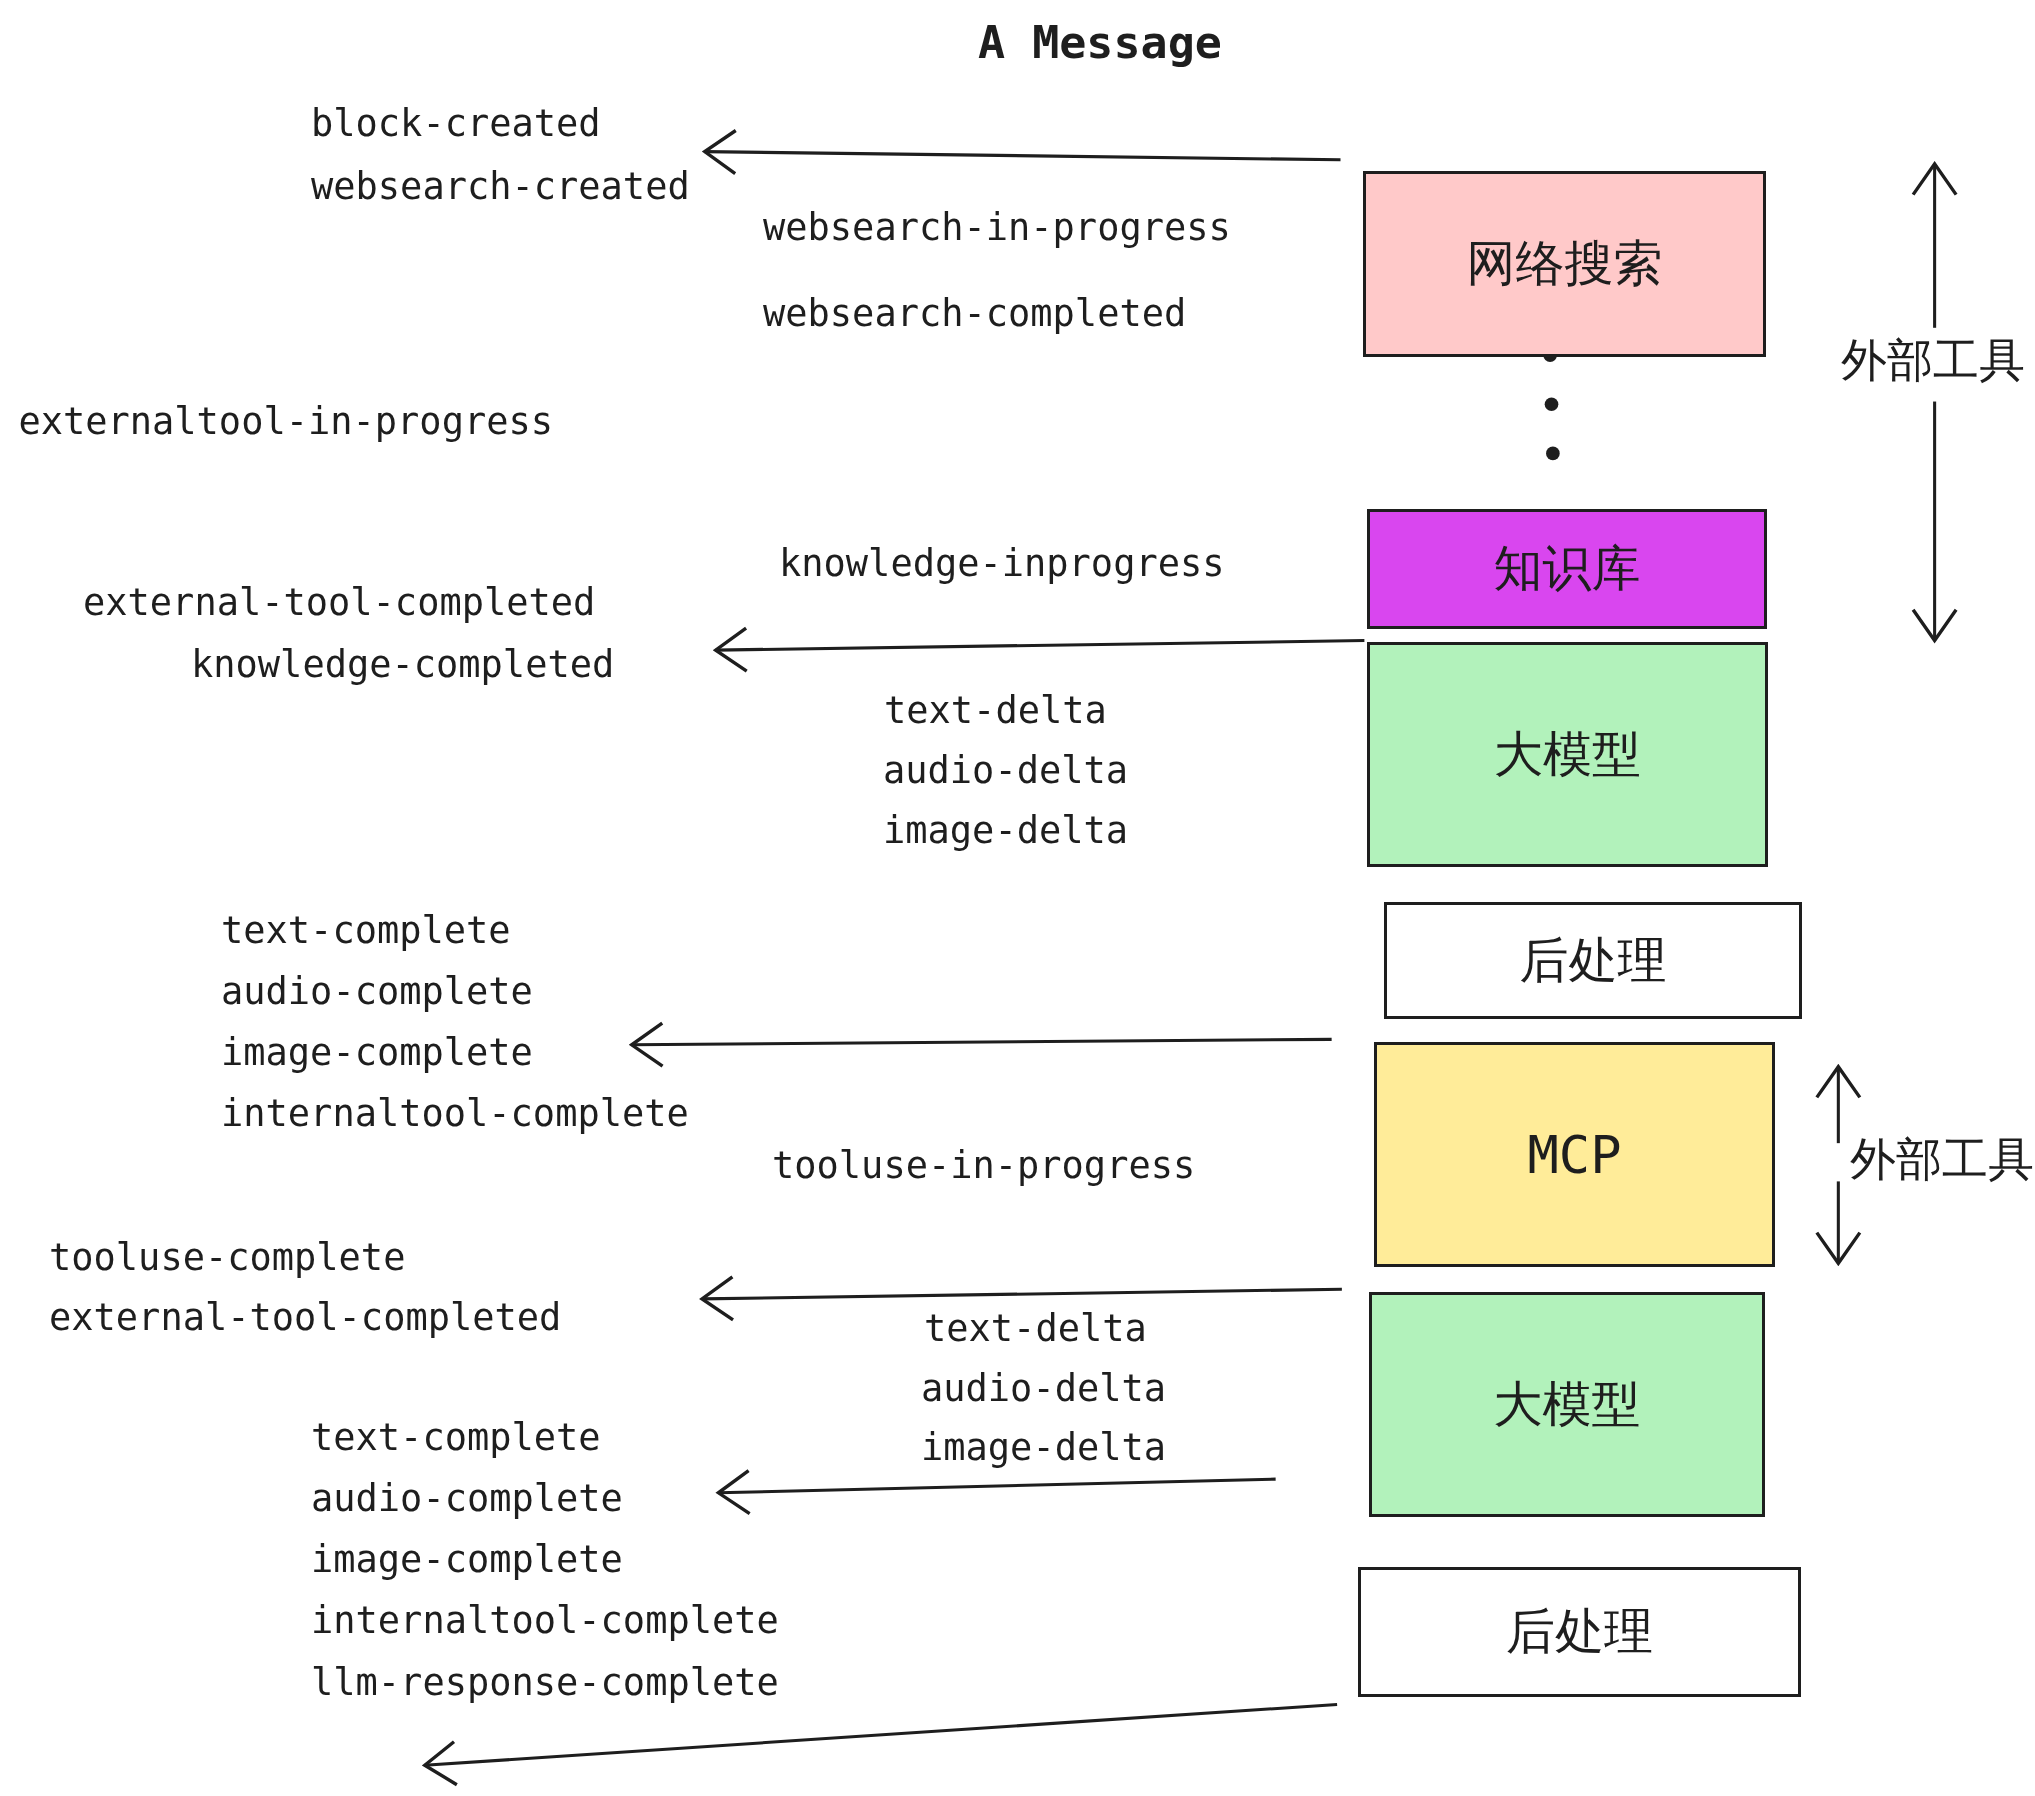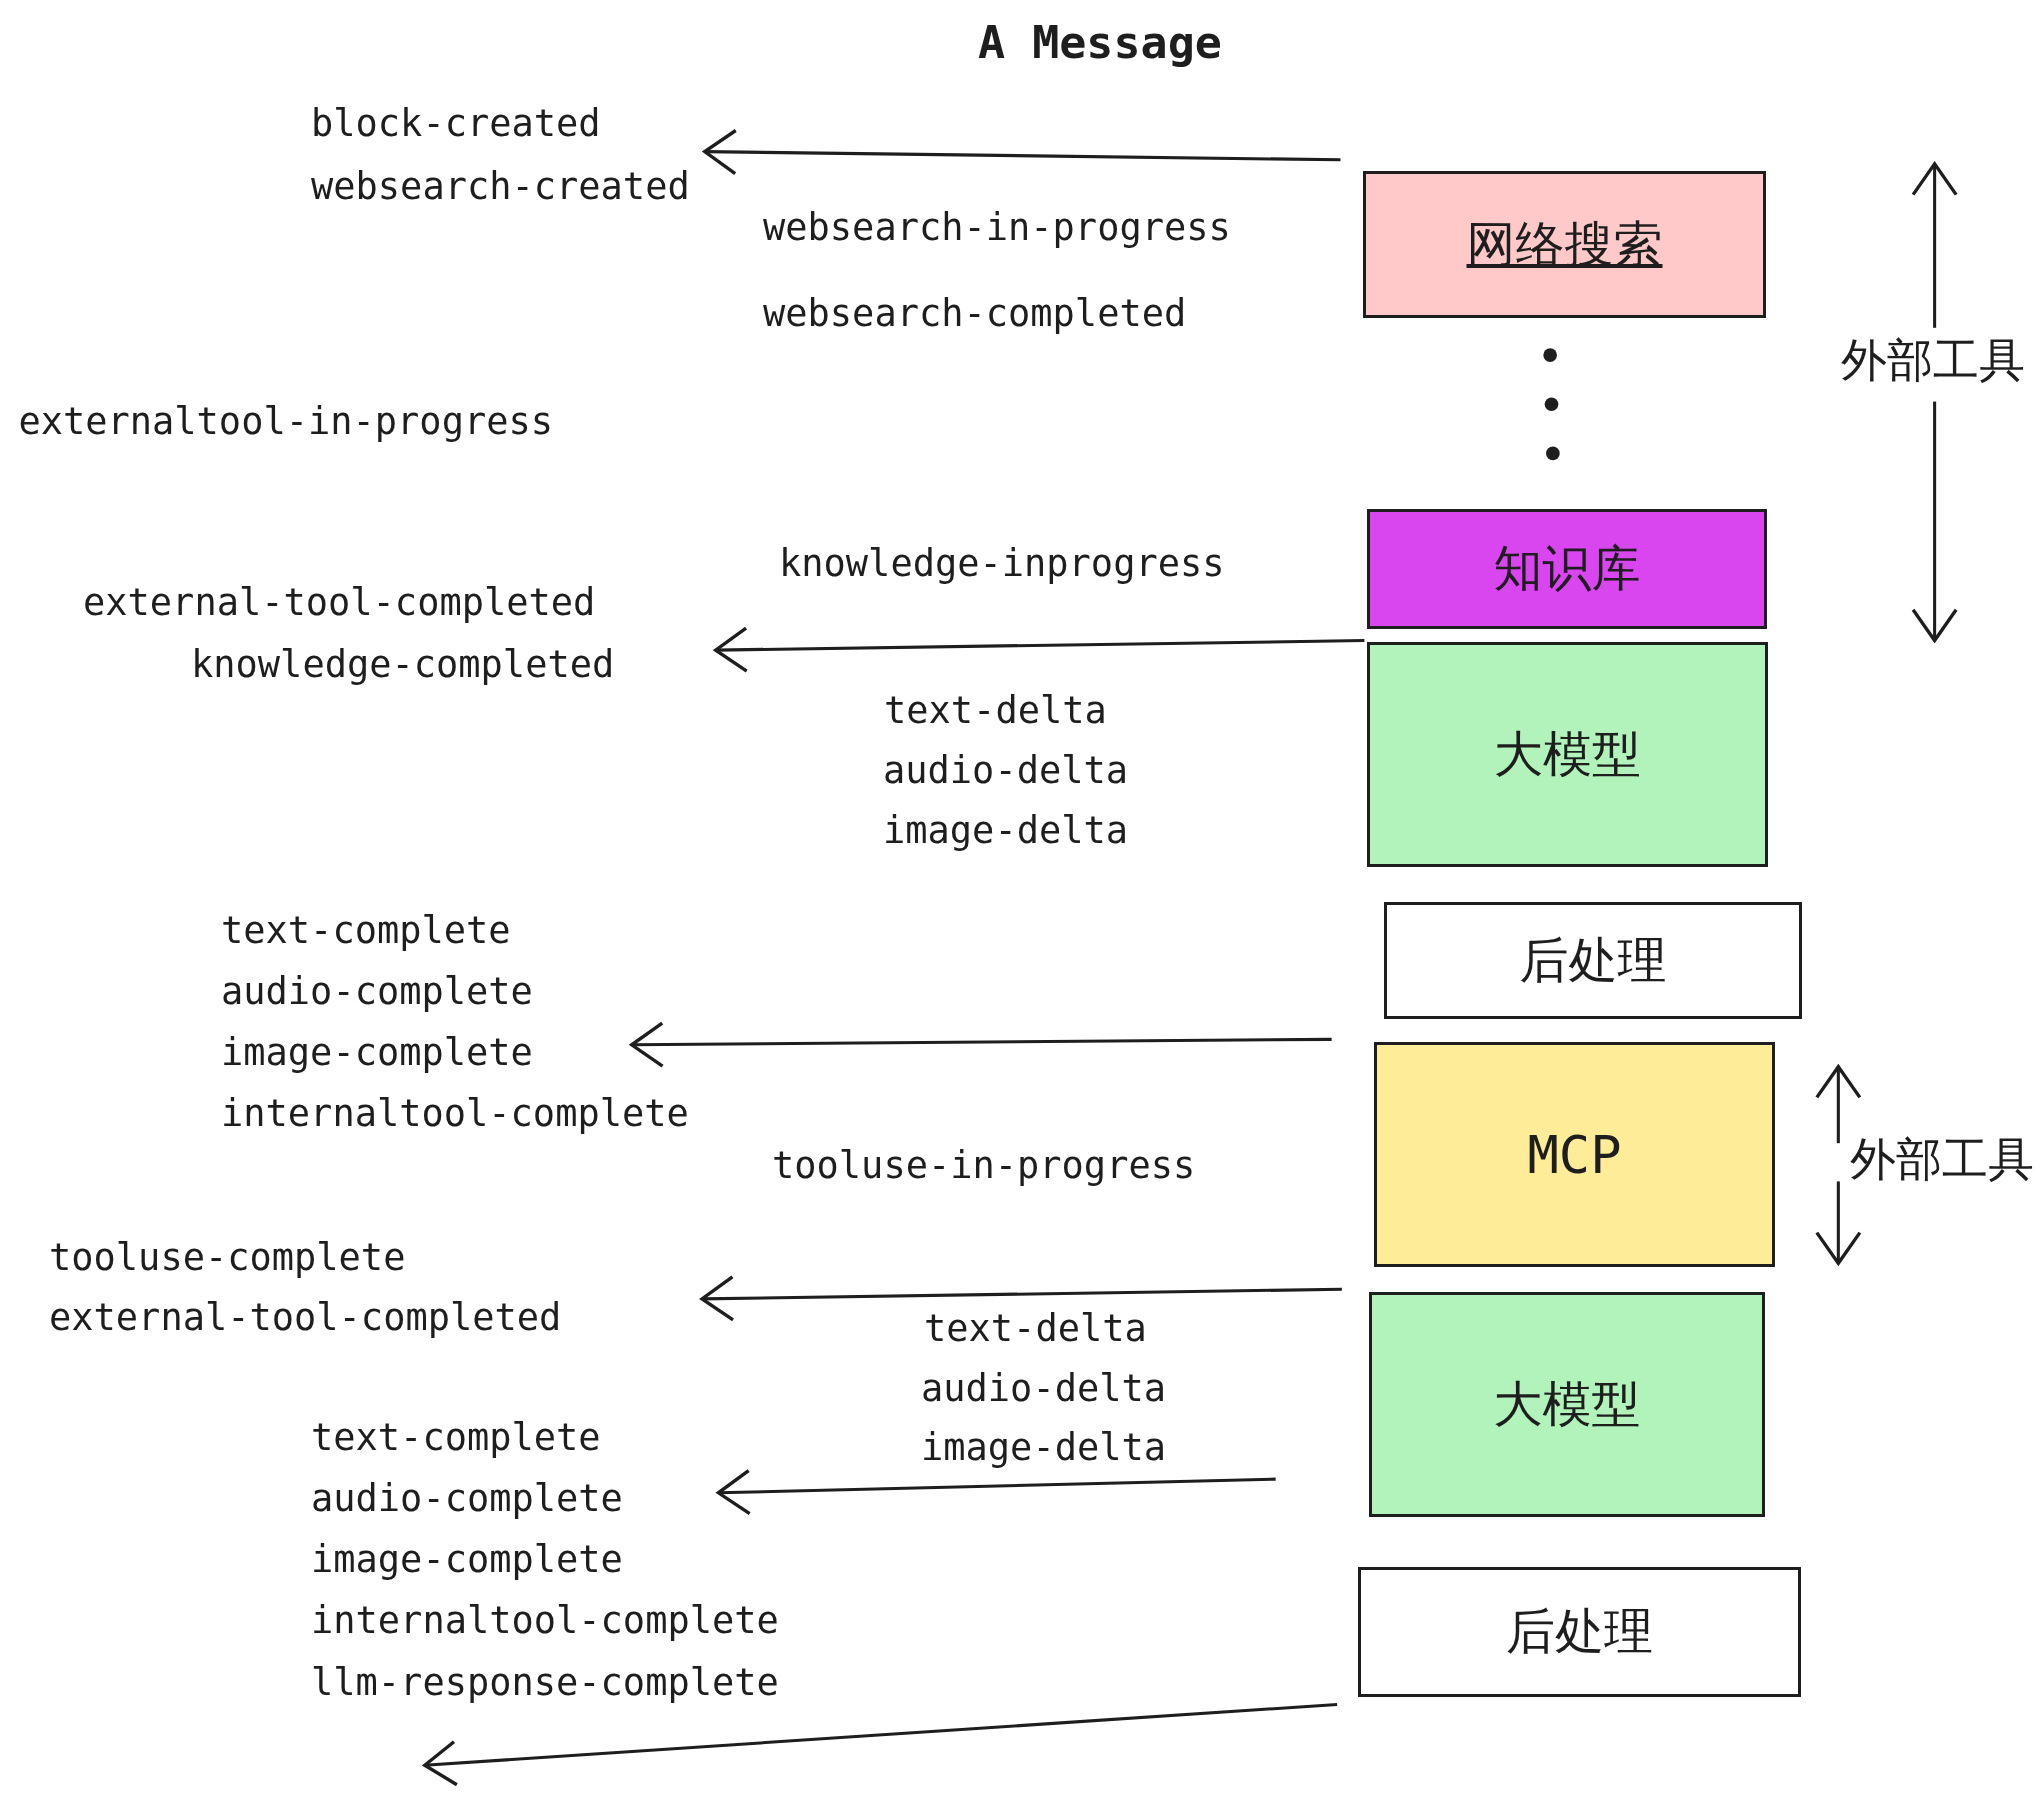--- a/index.html
+++ b/index.html
@@ -71,21 +71,21 @@
   <div class="ev" style="left:924px;top:1328px;">text-delta</div>
   <div class="ev" style="left:921px;top:1388px;">audio-delta</div>
   <div class="ev" style="left:921px;top:1447px;">image-delta</div>
   <div class="ev" style="left:311px;top:1437px;">text-complete</div>
   <div class="ev" style="left:311px;top:1498px;">audio-complete</div>
   <div class="ev" style="left:311px;top:1559px;">image-complete</div>
   <div class="ev" style="left:311px;top:1620px;">internaltool-complete</div>
   <div class="ev" style="left:311px;top:1682px;">llm-response-complete</div>
   <div class="ev" style="left:18.4px;top:1864px;">block-complete</div>
 
-  <div class="box" style="left:1363px;top:171px;width:403px;height:147px;background:#ffc9c9;text-decoration:underline;">
+  <div class="box" style="left:1363px;top:171px;width:403px;height:186px;background:#ffc9c9;">
     <span class="lbl">网络搜索</span>
   </div>
   <div class="box" style="left:1367px;top:509px;width:400px;height:120px;background:#d946ef;">
     <span class="lbl">知识库</span>
   </div>
   <div class="box" style="left:1367px;top:642px;width:401px;height:225px;background:#b2f2bb;">
     <span class="lbl">大模型</span>
   </div>
   <div class="box" style="left:1384px;top:902px;width:418px;height:117px;background:#ffffff;">
     <span class="lbl">后处理</span>

